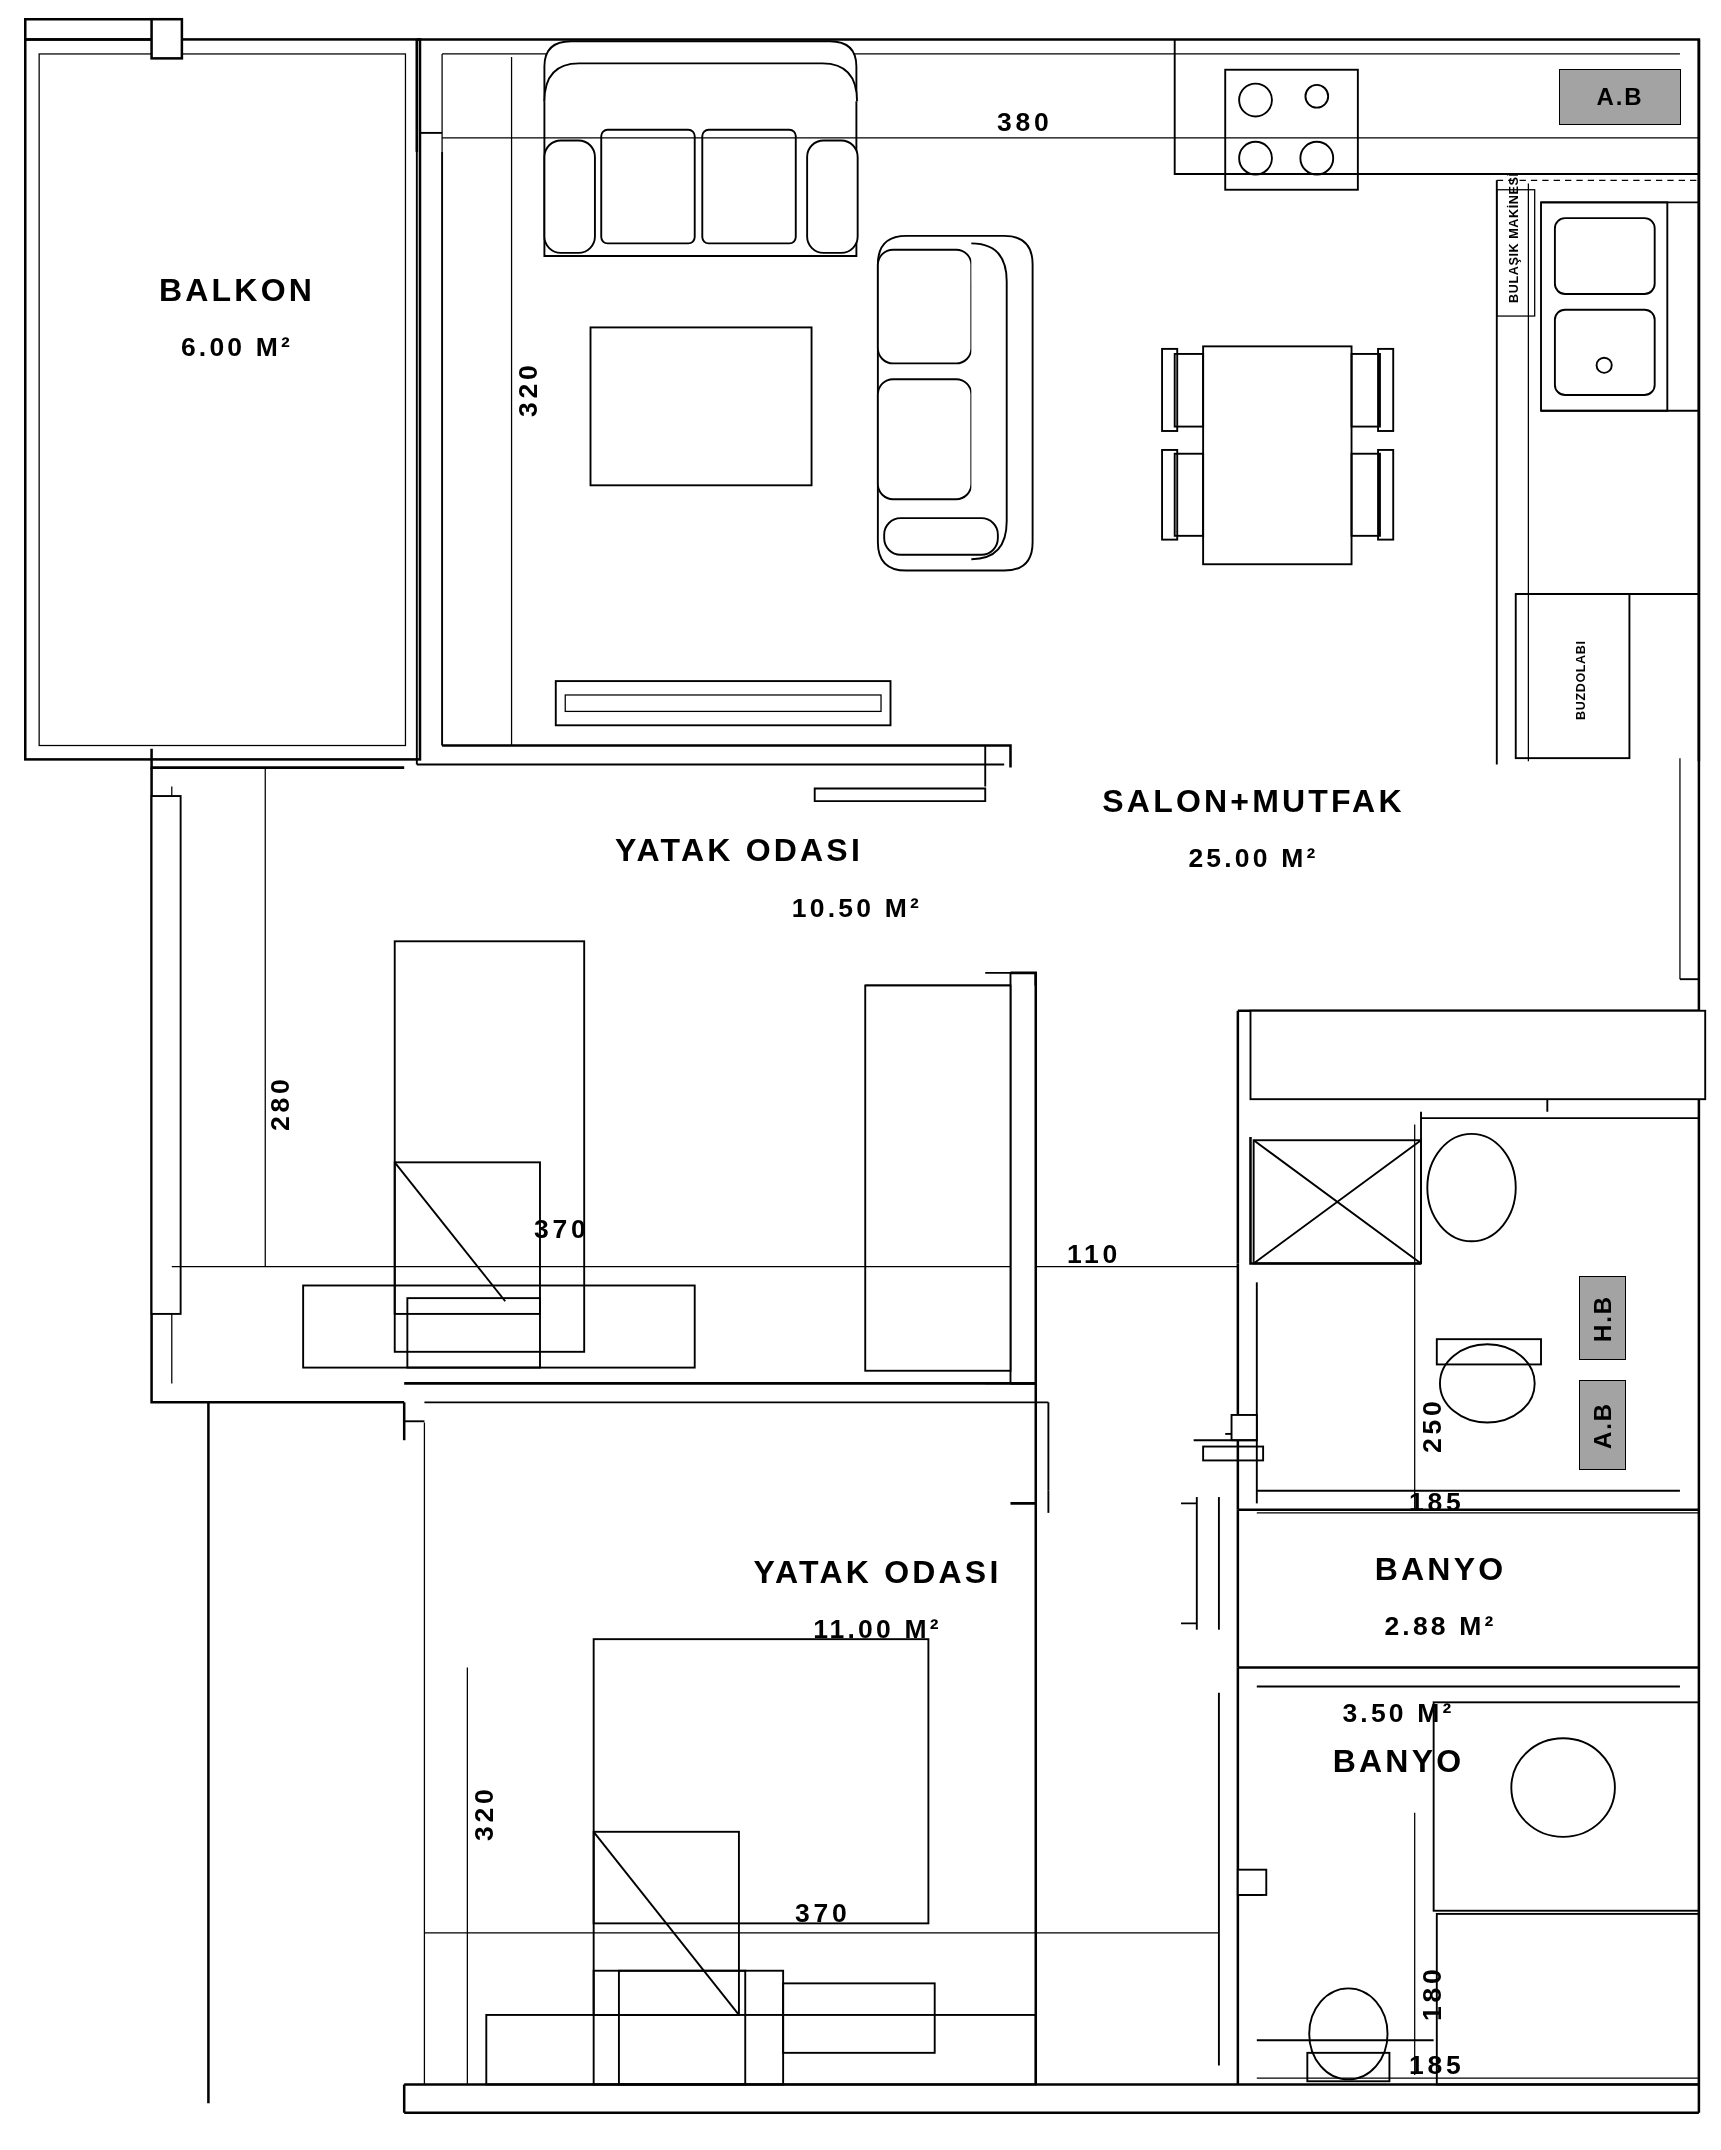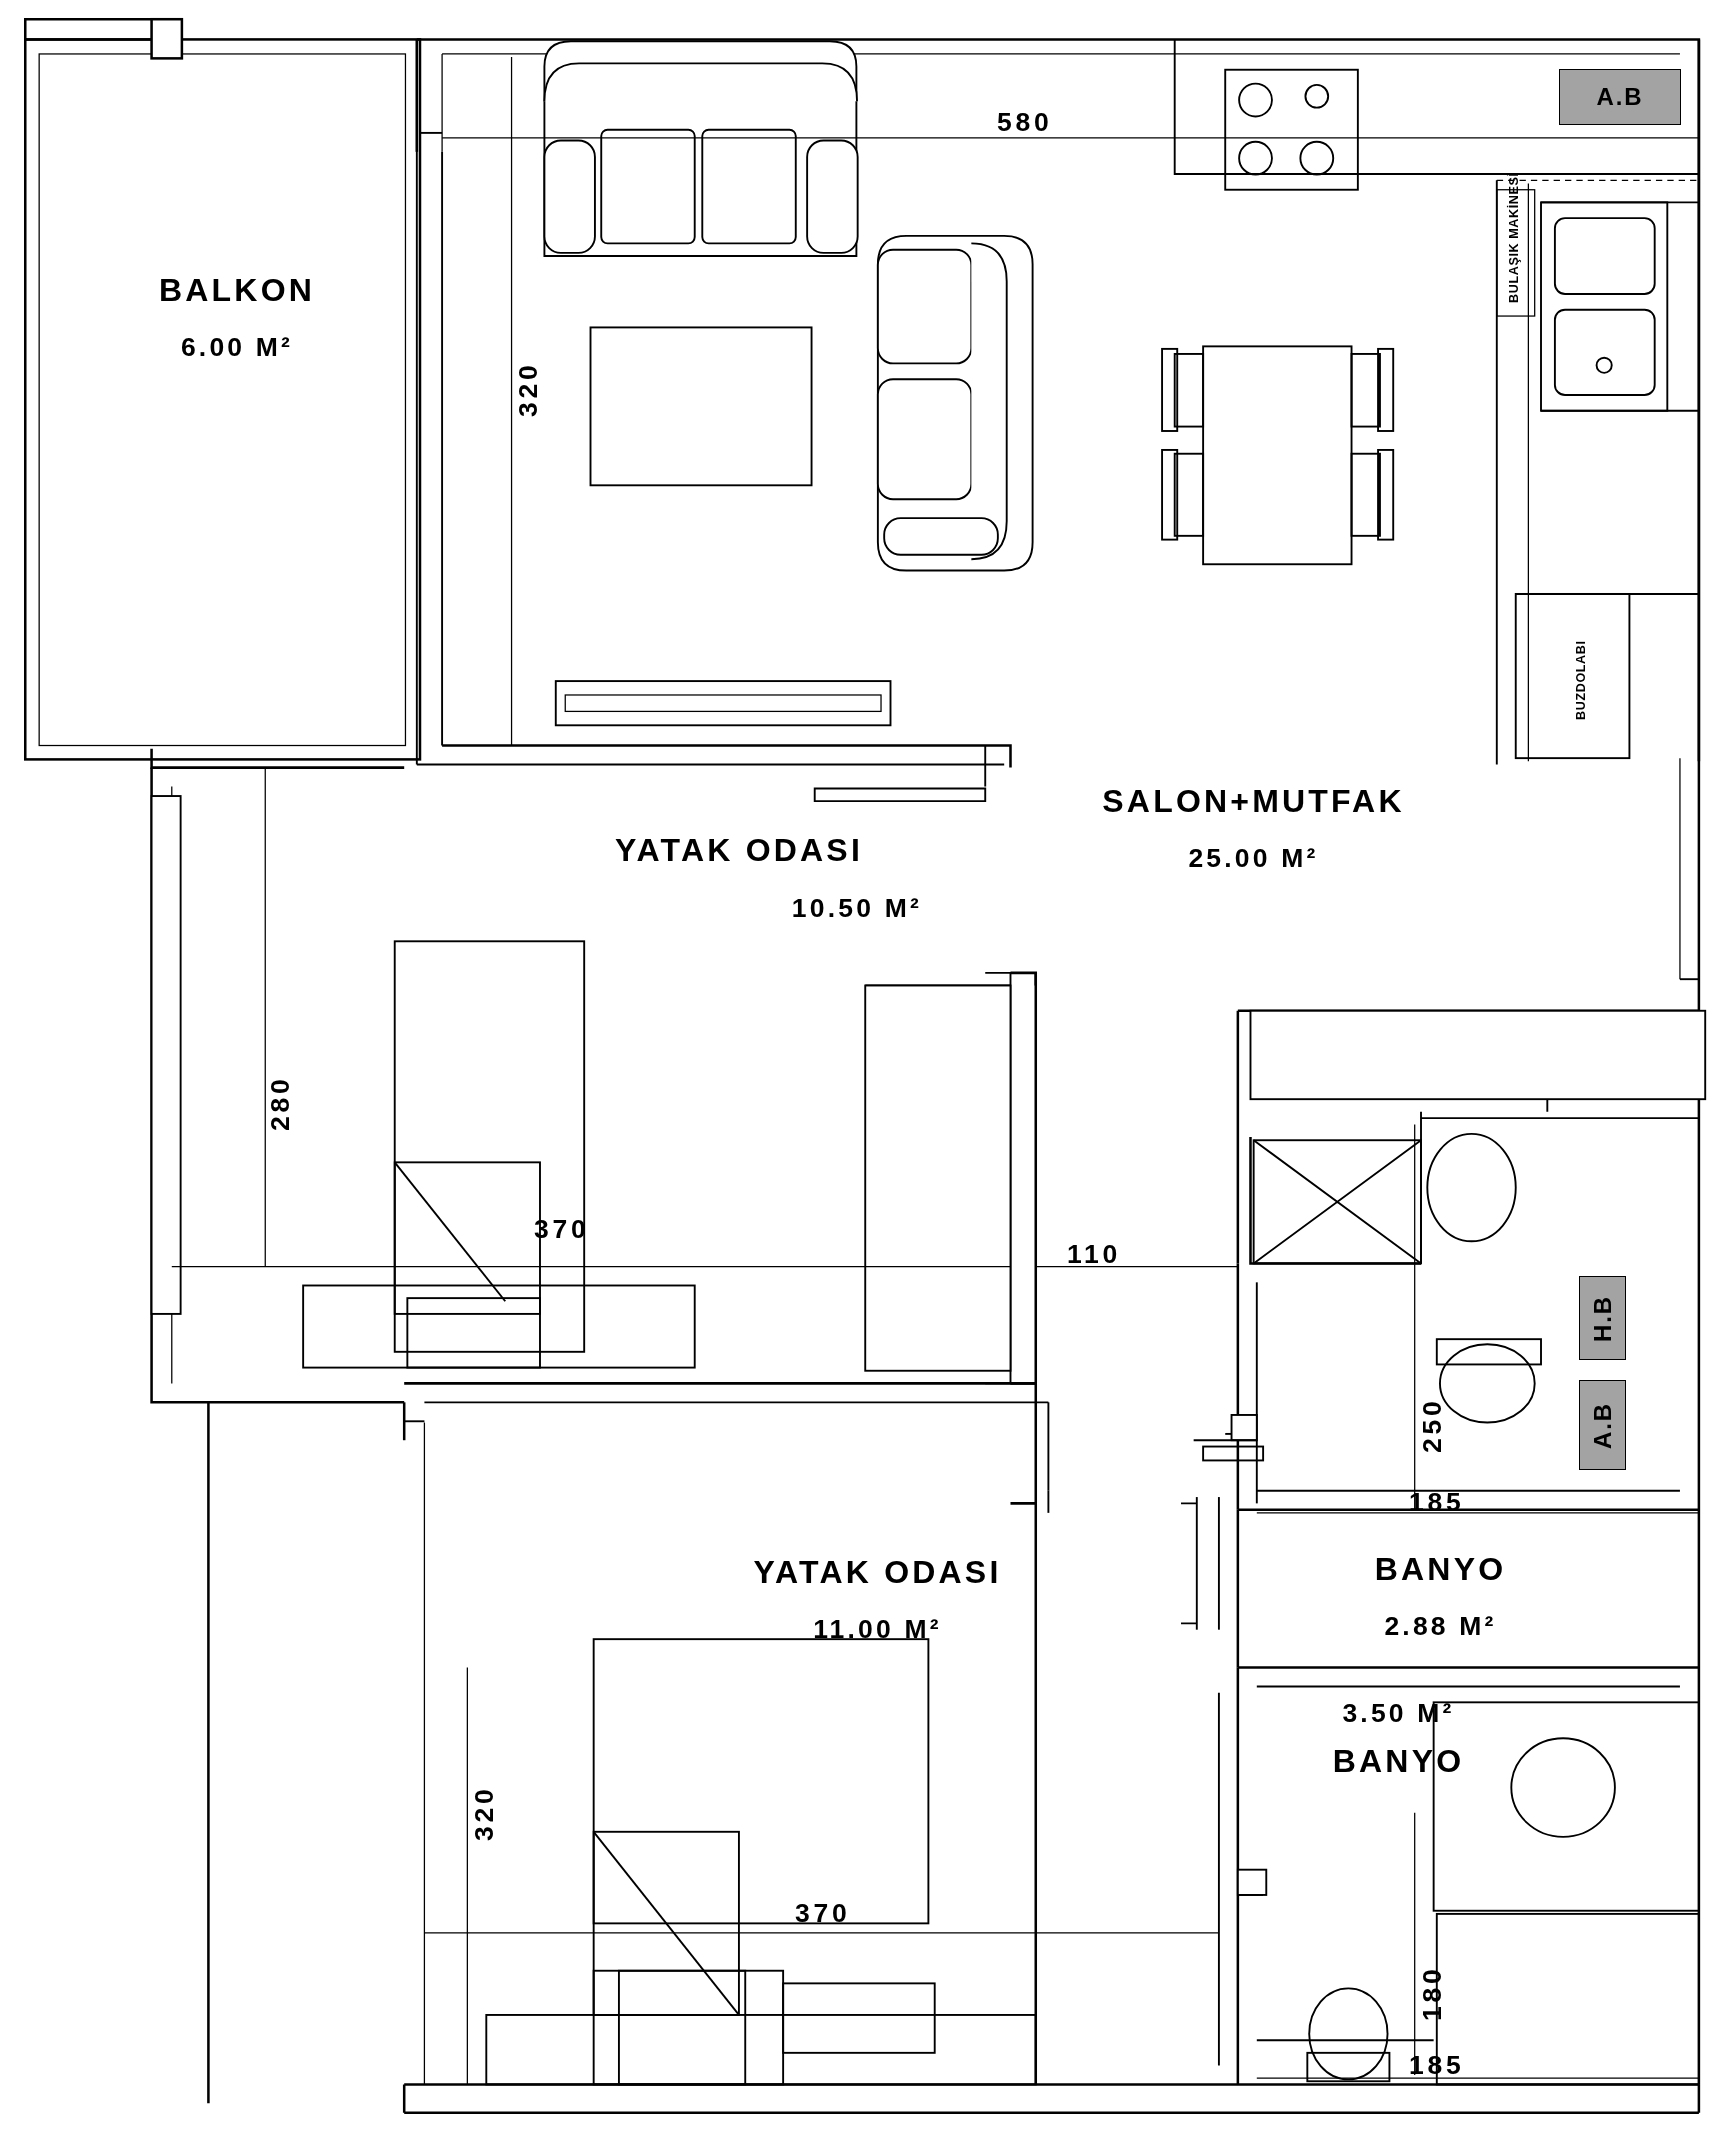--- a/index.html
+++ b/index.html
@@ -286,21 +286,21 @@
 
   <div class="lbl room-name center" style="left:688px; top:1554px; width:379px;">YATAK ODASI</div>
   <div class="lbl room-area center" style="left:688px; top:1593px; width:379px;">11.00 M²</div>
 
   <div class="lbl room-name center" style="left:1289px; top:1551px; width:303px;">BANYO</div>
   <div class="lbl room-area center" style="left:1289px; top:1590px; width:303px;">2.88 M²</div>
 
   <div class="lbl room-name center" style="left:1247px; top:1743px; width:303px;">BANYO</div>
   <div class="lbl room-area center" style="left:1247px; top:1677px; width:303px;">3.50 M²</div>
 
-  <div class="lbl dim" style="left:997px; top:107px;">580</div>
+  <div class="lbl dim" style="left:997px; top:107px;">380</div>
 
   <div class="lbl dim-v" style="left:513px; top:417px;">320</div>
 
   <div class="lbl dim-v" style="left:265px; top:1131px;">280</div>
 
   <div class="lbl dim" style="left:534px; top:1214px;">370</div>
 
   <div class="lbl dim" style="left:1067px; top:1239px;text-align:center;">110</div>
 
   <div class="lbl dim-v" style="left:1417px; top:1453px;">250</div>

